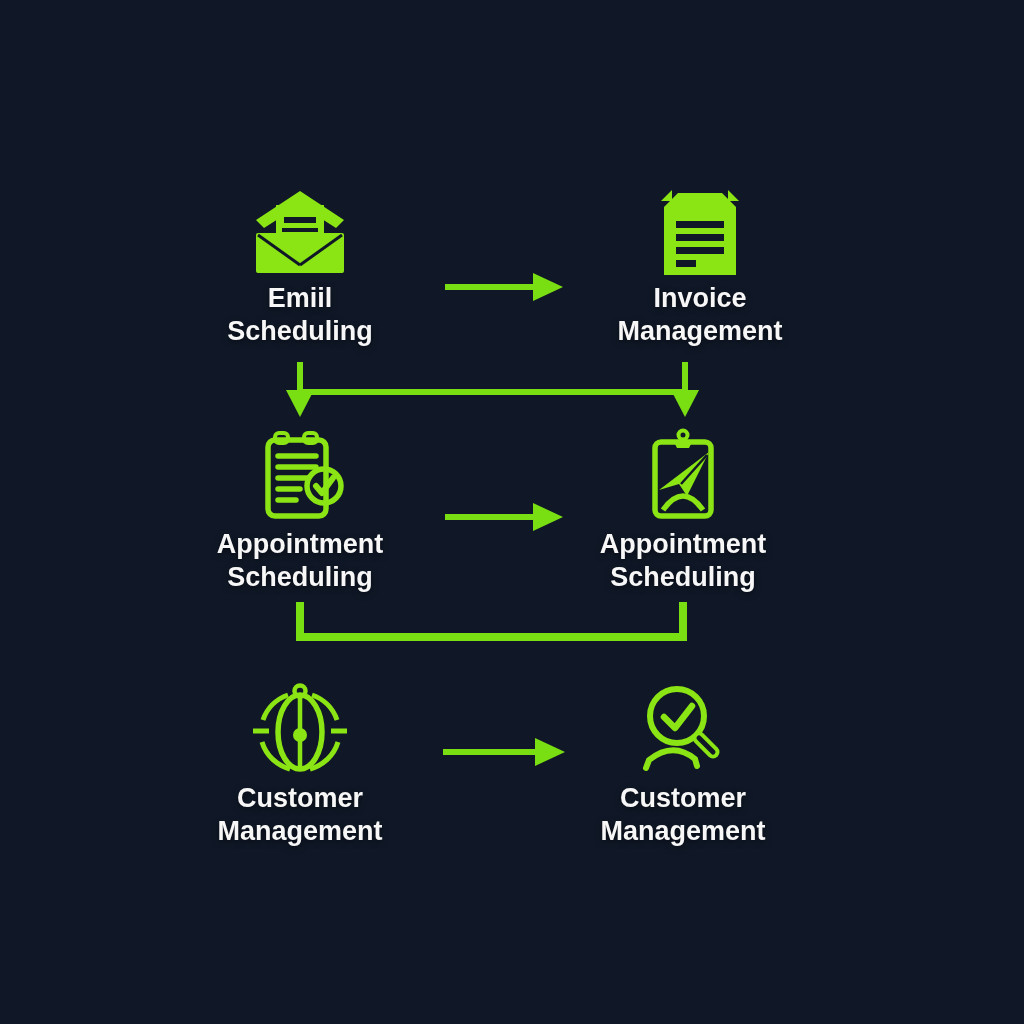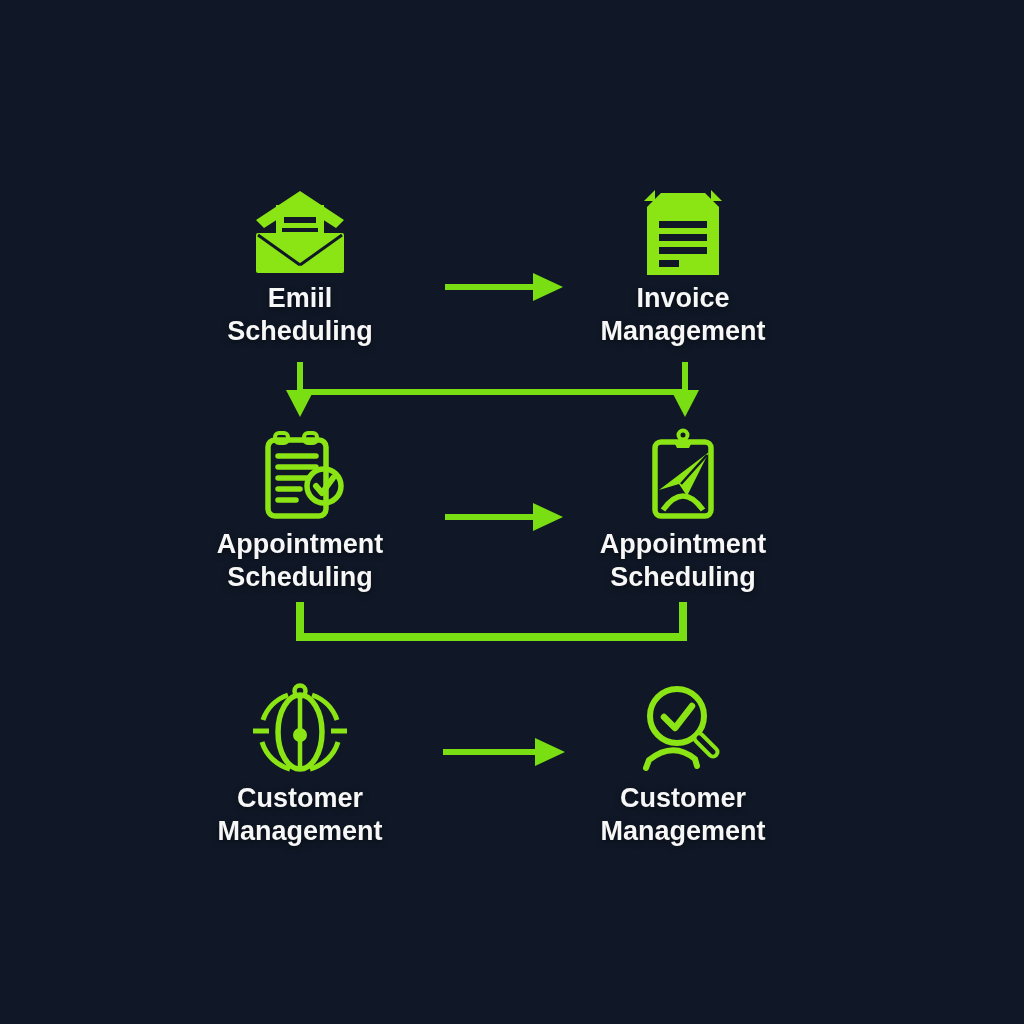--- a/index.html
+++ b/index.html
@@ -19,21 +19,21 @@
   
   .fa{fill:var(--accent);}
   .fd{fill:var(--background);}
   .sa{stroke:var(--accent);fill:none;}
   .sd{stroke:var(--background);fill:none;}
   .faw{fill:var(--arrow);}
   .saw{stroke:var(--arrow);fill:none;}
   #connector-layer{position:absolute;left:0;top:0;width:1024px;height:1024px;pointer-events:none;}
   
   #node-0{left:170px;top:186px;}
-  #node-1{left:553px;top:186px;}
+  #node-1{left:570px;top:186px;}
   #node-2{left:170px;top:426px;}
   #node-3{left:553px;top:426px;}
   #node-4{left:170px;top:680px;}
   #node-5{left:553px;top:680px;}
   #node-0 .icon-box,#node-1 .icon-box{height:94px;}
 </style>
 </head>
 <body>
 
 <div id="canvas">

